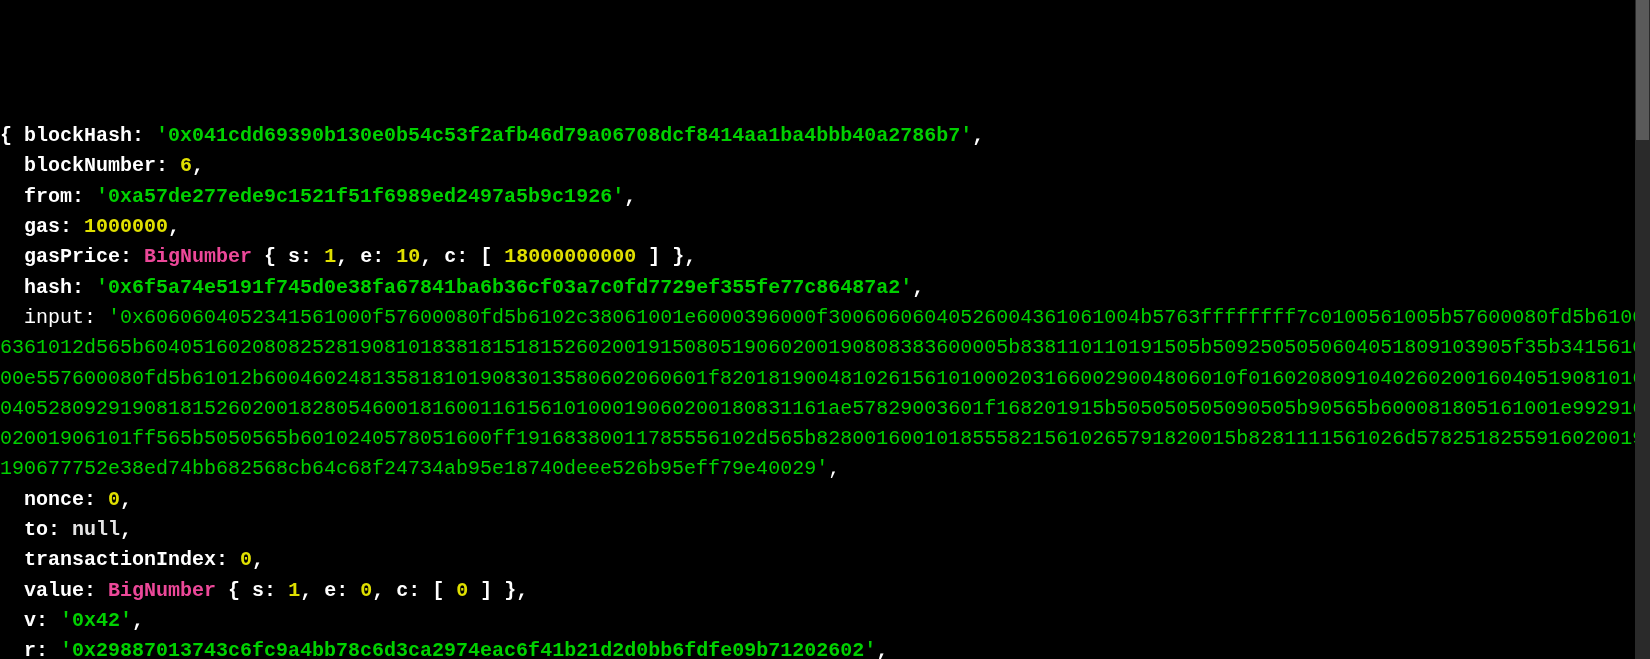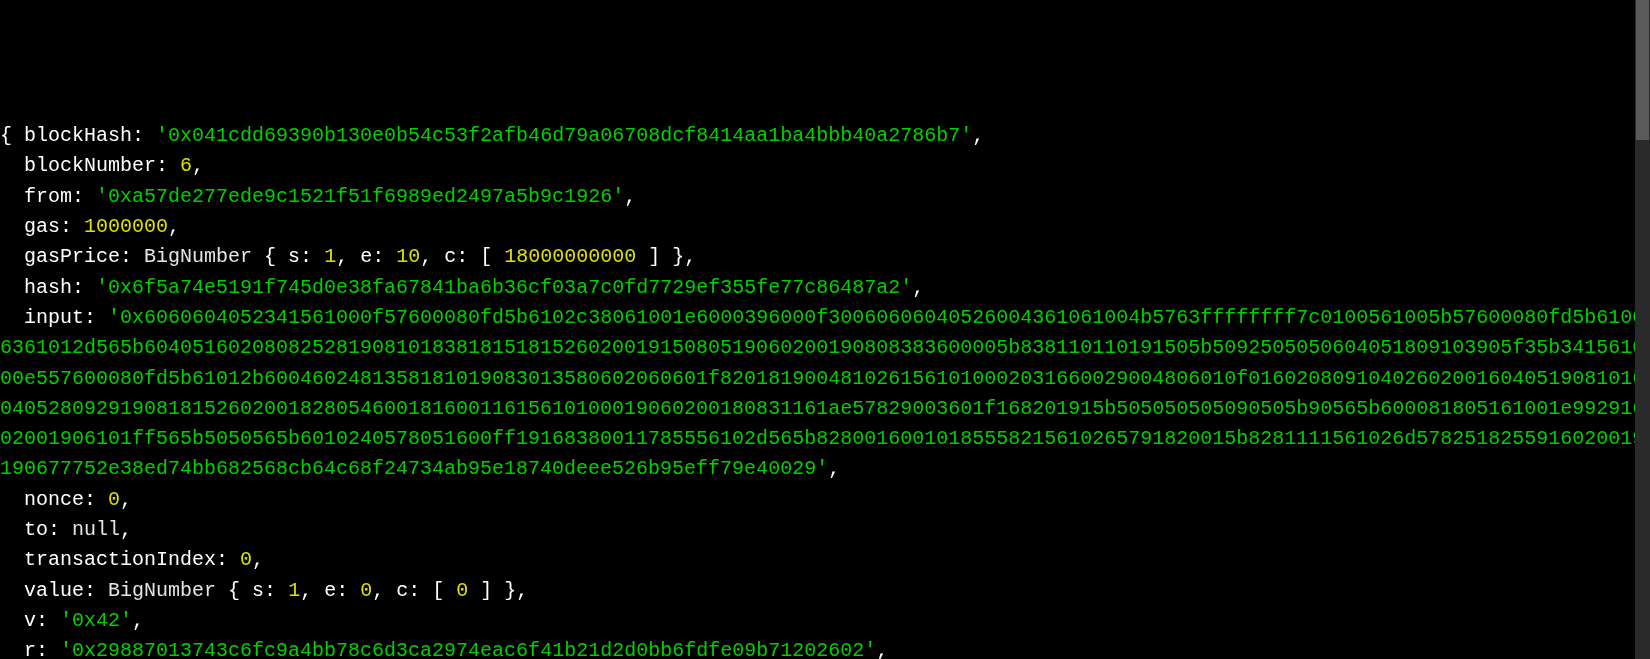--- a/index.html
+++ b/index.html
@@ -17,22 +17,22 @@
     color: #ffffff;
     padding: 0;
     white-space: pre-wrap;
     word-break: break-all;
   }
   .key   { color: #ffffff; }
   .punc  { color: #ffffff; }
   .str   { color: #00d000; }
   .num   { color: #e0e000; }
   .kw    { color: #e5e5e5; }
-  .ident { color: #e5e5e5; }
-  .line { display: block; }
+  .ident { color: #ec4899; }
+  .line { display: block; font-weight: bold; }
   .wrap { display: block; white-space: pre-wrap; word-break: break-all; }
   pre {
     margin: 0;
     padding: 0;
     font-family: inherit;
     font-size: inherit;
     line-height: inherit;
   }
   #scrollbar {
     position: absolute;

